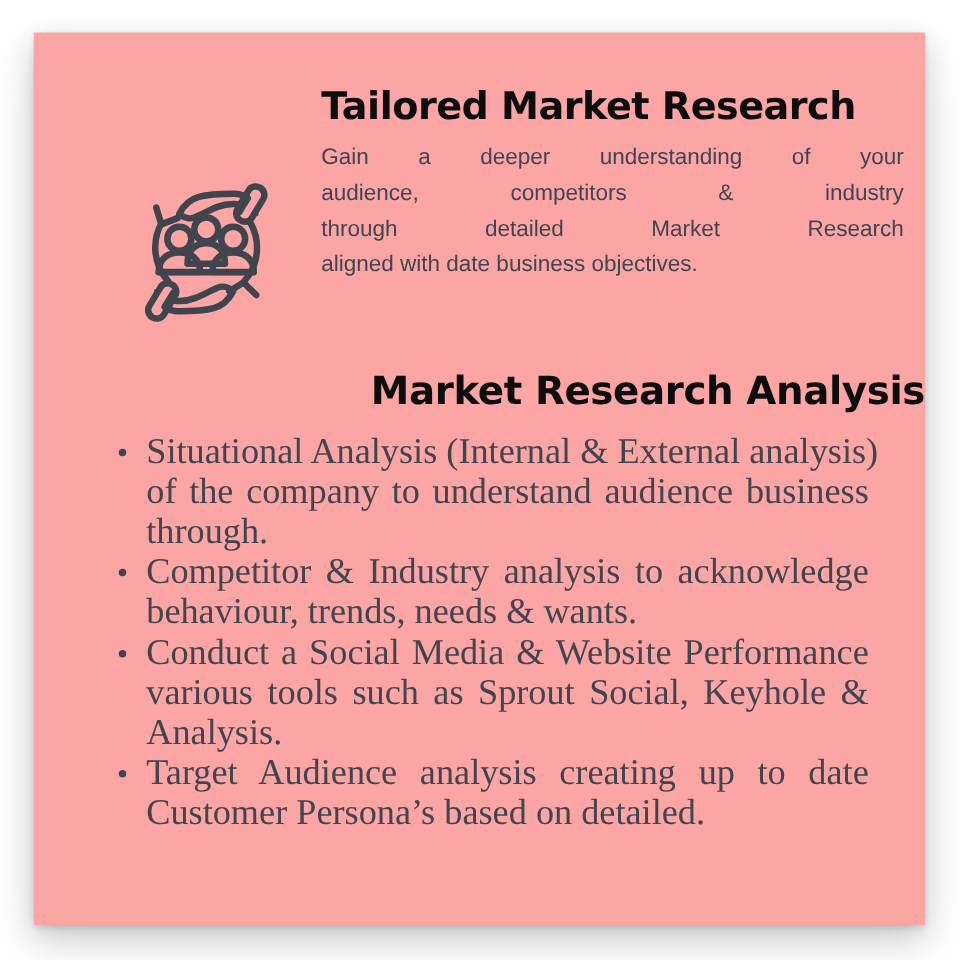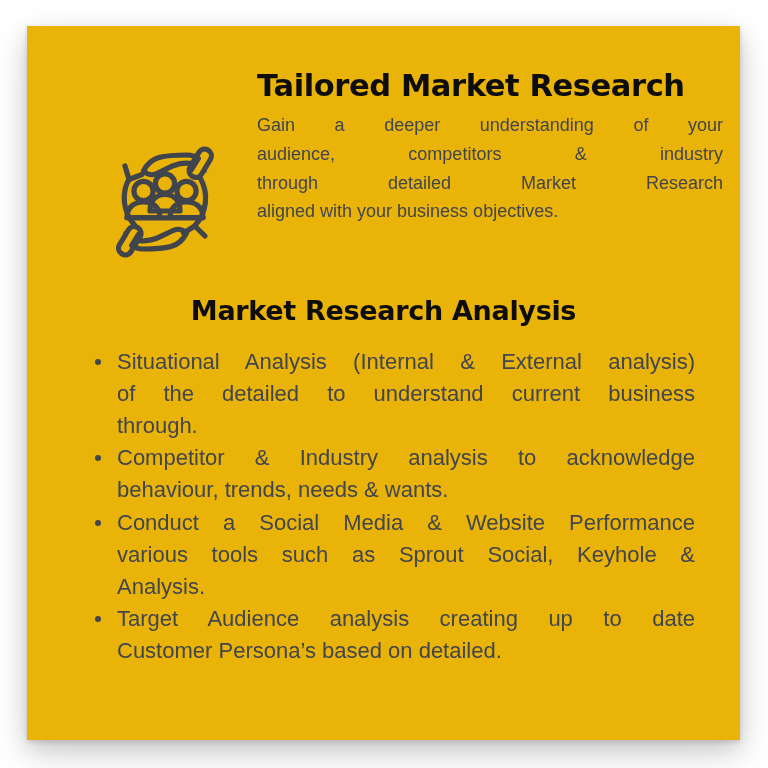--- a/index.html
+++ b/index.html
@@ -21,21 +21,21 @@
     background: #ffffff;
   }
 
   
   .card {
     position: absolute;
     left: 27px;
     top: 26px;
     width: 713px;
     height: 714px;
-    background: #eab308;
+    background: #fca5a5;
     box-shadow:
       0 2px 5px rgba(0,0,0,0.13),
       0 8px 22px rgba(0,0,0,0.16),
       0 16px 40px rgba(0,0,0,0.10);
     box-sizing: border-box;
     overflow: hidden;
   }
 
   .card-inner {
     position: absolute;
@@ -106,47 +106,47 @@
   .hero-desc .jline.last {
     text-align-last: left;
   }
 
   
   .section-heading {
     position: absolute;
     left: 0;
     top: 270px;
     width: 713px;
-    text-align: center;
+    text-align: right;
     margin: 0;
     font-family: "DejaVu Sans", sans-serif;
     font-weight: 700;
-    font-size: 27px;
+    font-size: 31px;
     line-height: 1.1;
     letter-spacing: -0.3px;
     color: #0d0d0d;
   }
 
   
   .bullet-list {
     position: absolute;
     left: 58px;
     top: 320px;
     width: 610px;
     margin: 0;
     padding: 0;
     list-style: none;
   }
 
   .bullet-item {
     position: relative;
     padding-left: 32px;
     margin-bottom: 1px;
-    font-family: Liberation Sans, sans-serif;
-    font-size: 22px;
+    font-family: Liberation Serif, serif;
+    font-size: 29px;
     line-height: 31.8px;
     color: #41454e;
   }
 
   .bullet-marker {
     position: absolute;
     left: 10px;
     top: 13px;
     width: 6px;
     height: 6px;
@@ -220,34 +220,34 @@
           </svg>
         </div>
 
         <div class="hero-text">
           <h1 class="hero-title">Tailored Market Research</h1>
 
           <p class="hero-desc">
             <span class="jline">Gain a deeper understanding of your</span>
             <span class="jline">audience, competitors &amp; industry</span>
             <span class="jline">through detailed Market Research</span>
-            <span class="jline last">aligned with your business objectives.</span>
+            <span class="jline last">aligned with date business objectives.</span>
           </p>
         </div>
       </div>
 
       <h2 class="section-heading">Market Research Analysis</h2>
 
       <ul class="bullet-list">
 
         <li class="bullet-item">
           <span class="bullet-marker"></span>
           <span class="bullet-body">
             <span class="jline">Situational Analysis (Internal &amp; External analysis)</span>
-            <span class="jline">of the detailed to understand current business</span>
+            <span class="jline">of the company to understand audience business</span>
             <span class="jline last">through.</span>
           </span>
         </li>
 
         <li class="bullet-item">
           <span class="bullet-marker"></span>
           <span class="bullet-body">
             <span class="jline">Competitor &amp; Industry analysis to acknowledge</span>
             <span class="jline last">behaviour, trends, needs &amp; wants.</span>
           </span>

